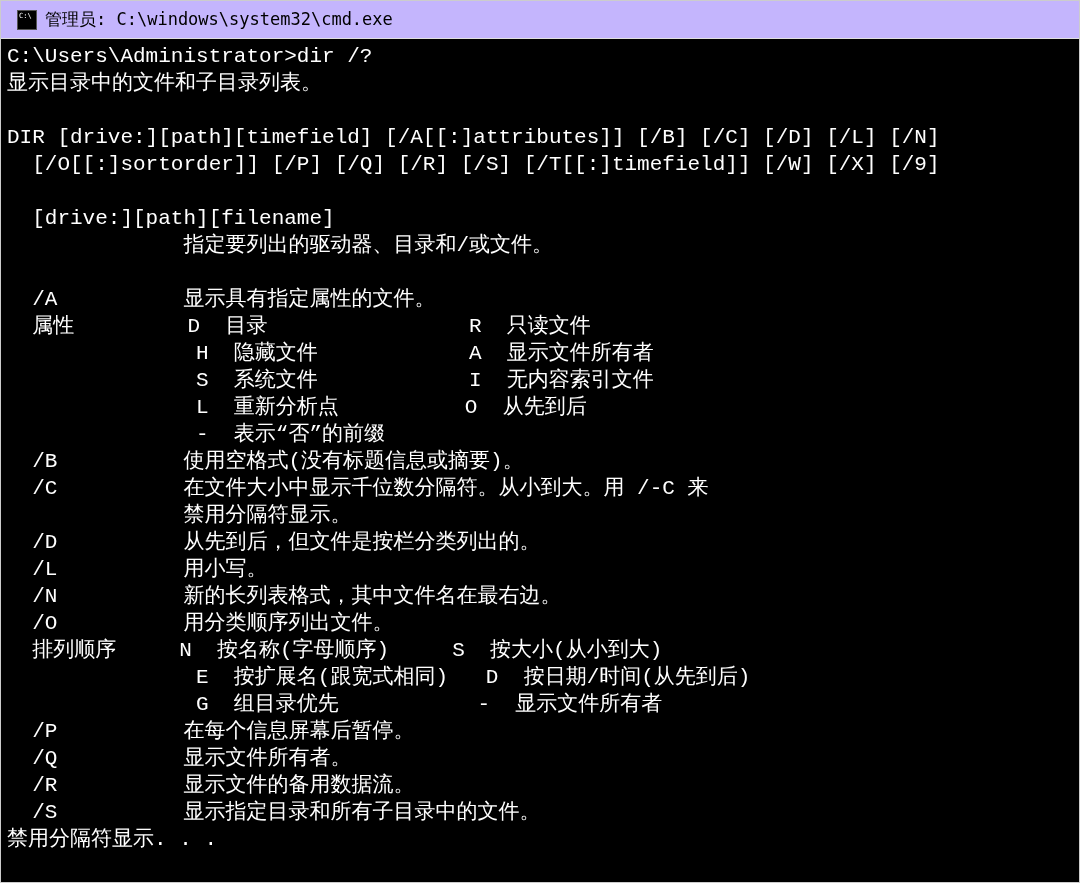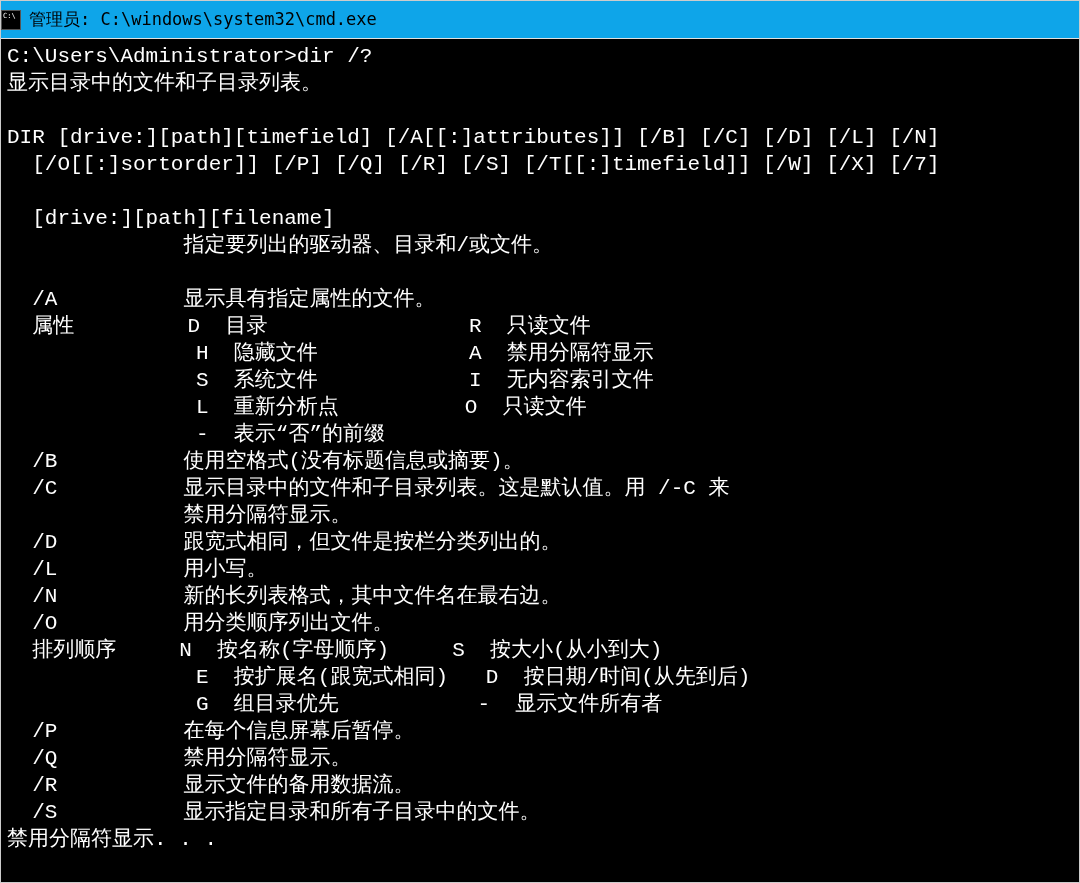--- a/index.html
+++ b/index.html
@@ -16,25 +16,25 @@
     }
     .window {
       width: 100%;
       height: 100%;
       display: flex;
       flex-direction: column;
       border: 1px solid #cccccc;
     }
     .title-bar {
       height: 38px;
-      background: #0ea5e9;
+      background: #c4b5fd;
       border-bottom: 1px solid #e0e0e0;
       display: flex;
       align-items: center;
-      padding: 0 0;
+      padding: 0 16px;
       gap: 8px;
     }
     .app-icon {
       width: 20px;
       height: 20px;
       background: #000000;
       border: 1px solid #555555;
       display: flex;
       align-items: center;
       justify-content: center;
@@ -74,39 +74,39 @@
 
 <div class="window">
   <div class="title-bar">
     <div class="app-icon"></div>
     <div class="title-text">管理员: C:\windows\system32\cmd.exe</div>
   </div>
   <div class="terminal"><span>C:\Users\Administrator&gt;dir /?</span>
 <span>显示目录中的文件和子目录列表。</span>
 <span></span>
 <span>DIR [drive:][path][timefield] [/A[[:]attributes]] [/B] [/C] [/D] [/L] [/N]</span>
-<span>  [/O[[:]sortorder]] [/P] [/Q] [/R] [/S] [/T[[:]timefield]] [/W] [/X] [/7]</span>
+<span>  [/O[[:]sortorder]] [/P] [/Q] [/R] [/S] [/T[[:]timefield]] [/W] [/X] [/9]</span>
 <span></span>
 <span>  [drive:][path][filename]</span>
 <span>              指定要列出的驱动器、目录和/或文件。</span>
 <span></span>
 <span>  /A          显示具有指定属性的文件。</span>
 <span>  属性         D  目录                R  只读文件</span>
-<span>               H  隐藏文件            A  禁用分隔符显示</span>
+<span>               H  隐藏文件            A  显示文件所有者</span>
 <span>               S  系统文件            I  无内容索引文件</span>
-<span>               L  重新分析点          O  只读文件</span>
+<span>               L  重新分析点          O  从先到后</span>
 <span>               -  表示“否”的前缀</span>
 <span>  /B          使用空格式(没有标题信息或摘要)。</span>
-<span>  /C          显示目录中的文件和子目录列表。这是默认值。用 /-C 来</span>
+<span>  /C          在文件大小中显示千位数分隔符。从小到大。用 /-C 来</span>
 <span>              禁用分隔符显示。</span>
-<span>  /D          跟宽式相同，但文件是按栏分类列出的。</span>
+<span>  /D          从先到后，但文件是按栏分类列出的。</span>
 <span>  /L          用小写。</span>
 <span>  /N          新的长列表格式，其中文件名在最右边。</span>
 <span>  /O          用分类顺序列出文件。</span>
 <span>  排列顺序     N  按名称(字母顺序)     S  按大小(从小到大)</span>
 <span>               E  按扩展名(跟宽式相同)   D  按日期/时间(从先到后)</span>
 <span>               G  组目录优先           -  显示文件所有者</span>
 <span>  /P          在每个信息屏幕后暂停。</span>
-<span>  /Q          禁用分隔符显示。</span>
+<span>  /Q          显示文件所有者。</span>
 <span>  /R          显示文件的备用数据流。</span>
 <span>  /S          显示指定目录和所有子目录中的文件。</span>
 <span>禁用分隔符显示. . .</span></div>
 </div>
 
 </body></html>

